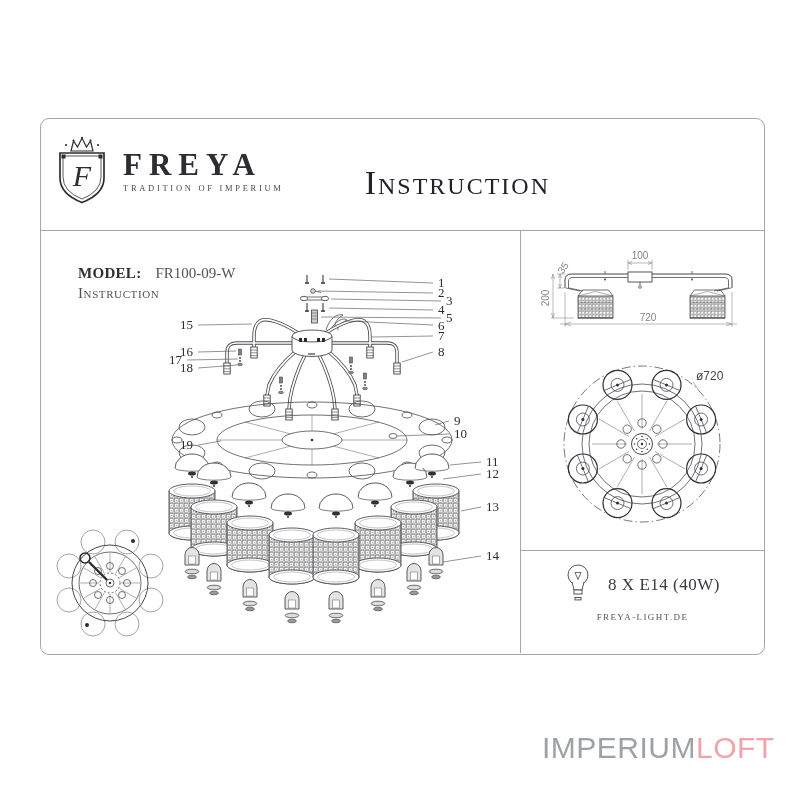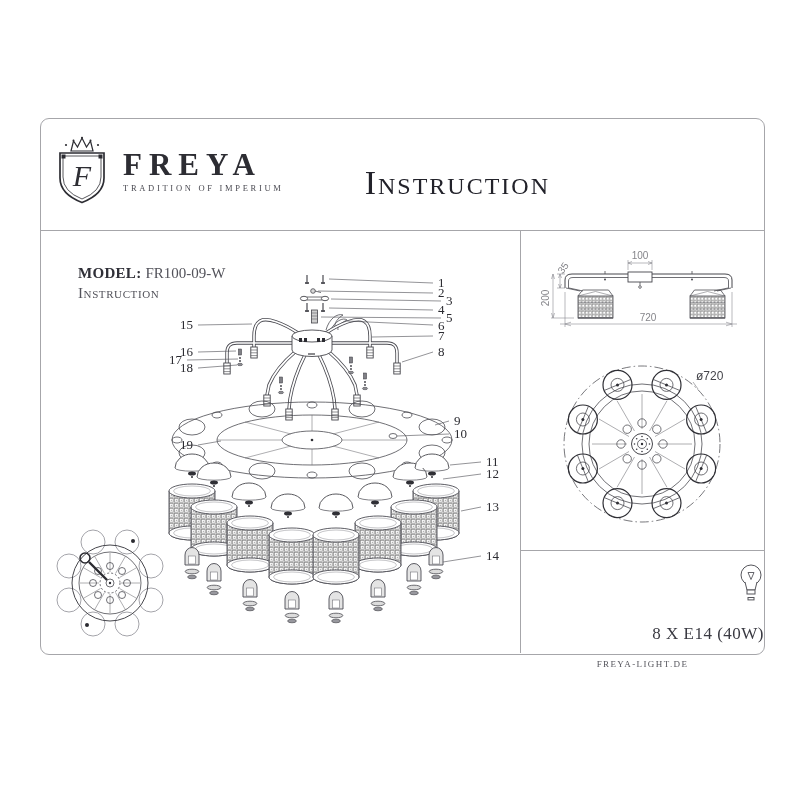--- a/index.html
+++ b/index.html
@@ -13,43 +13,43 @@
   .hline2{position:absolute;left:521px;top:550px;width:243px;height:0;border-top:1px solid #a6a6aa;}
   
   .logo{position:absolute;left:52px;top:136px;display:flex;align-items:center;gap:11px;}
   .brand-block{display:flex;flex-direction:column;}
   .brand{font-size:31px;font-weight:bold;letter-spacing:7px;color:#2d2d33;line-height:1.05;}
   .tagline{font-size:8.5px;letter-spacing:2.7px;color:#4a4a52;margin-top:2px;}
   .title{position:absolute;left:250px;top:164px;width:300px;text-align:right;
          font-size:34px;font-variant:small-caps;letter-spacing:2px;color:#22222a;}
   
   .model{position:absolute;left:78px;top:264px;font-size:15px;color:#52525a;line-height:1.3;}
-  .model b{color:#2f2f37;margin-right:4px;letter-spacing:0.3px;}
+  .model b{color:#2f2f37;margin-right:14px;letter-spacing:0.3px;}
   .model .type{font-variant:small-caps;letter-spacing:0.6px;}
   
   svg text{font-family:"Liberation Serif",serif;}
   .lbl{font-size:13px;fill:#2b2b31;}
   .dim{font-size:10px;fill:#85858a;font-family:"Liberation Sans",sans-serif;}
   .dimD{font-size:12px;fill:#46464c;font-family:"Liberation Sans",sans-serif;}
   .s1{stroke:#46464c;stroke-width:1;fill:none;}
   .s08{stroke:#4b4b52;stroke-width:0.8;fill:none;}
   .s06{stroke:#6a6a70;stroke-width:0.55;fill:none;}
   .fw{fill:#fff;stroke:#46464c;stroke-width:0.9;}
   .tubeO{stroke:#4b4b52;stroke-width:3.4;fill:none;stroke-linecap:round;}
   .tubeI{stroke:#ffffff;stroke-width:1.7;fill:none;stroke-linecap:round;}
   .leader{stroke:#5a5a60;stroke-width:0.65;fill:none;}
   .dimline{stroke:#8a8a90;stroke-width:0.6;fill:none;}
   .grayln{stroke:#9a9aa0;stroke-width:0.9;fill:none;}
   .exploded{position:absolute;left:45px;top:235px;}
   .rightsvg{position:absolute;left:520px;top:232px;}
   
   .spec{position:absolute;left:521px;top:551px;width:243px;height:102px;text-align:center;}
-  .spec-row{display:flex;justify-content:center;align-items:flex-end;gap:17px;margin-top:12px;flex-direction:column;}
+  .spec-row{display:flex;justify-content:center;align-items:center;gap:17px;margin-top:12px;}
   .spec-row span{font-size:17px;color:#3a3a42;letter-spacing:0.5px;}
-  .site{margin-top:15px;font-size:9px;letter-spacing:1.4px;color:#55555c;font-family:Liberation Serif, serif;}
+  .site{margin-top:5px;font-size:9px;letter-spacing:1.4px;color:#55555c;font-family:Liberation Serif, serif;}
   
   .wm{position:absolute;left:542px;top:731px;font-family:"Liberation Sans",sans-serif;
       font-size:30px;font-weight:400;letter-spacing:0.5px;white-space:nowrap;}
   .wm .g{color:#9EA2A6;}
   .wm .p{color:#F2A2AB;}
 </style>
 </head>
 <body>
 
 <div class="page">
@@ -409,14 +409,17 @@
         <path d="M7,19 L9,27 L17,27 L19,19" fill="#fff" stroke="#55555b" stroke-width="1"></path>
         <path d="M13,16.5 L10,9.5 L16,9.5 Z" fill="none" stroke="#55555b" stroke-width="0.9"></path>
         <rect x="9" y="27" width="8" height="4" fill="#fff" stroke="#55555b" stroke-width="1"></rect>
         <rect x="10" y="34.5" width="6" height="2.4" fill="#fff" stroke="#55555b" stroke-width="1"></rect>
       </svg>
       <span>8 X E14 (40W)</span>
     </div>
     <div class="site">FREYA-LIGHT.DE</div>
   </div>
 
+  <div class="wm">
+    <span class="g">IMPERIUM</span><span class="p">LOFT</span>
+  </div>
 
 </div>
 
 </body></html>

